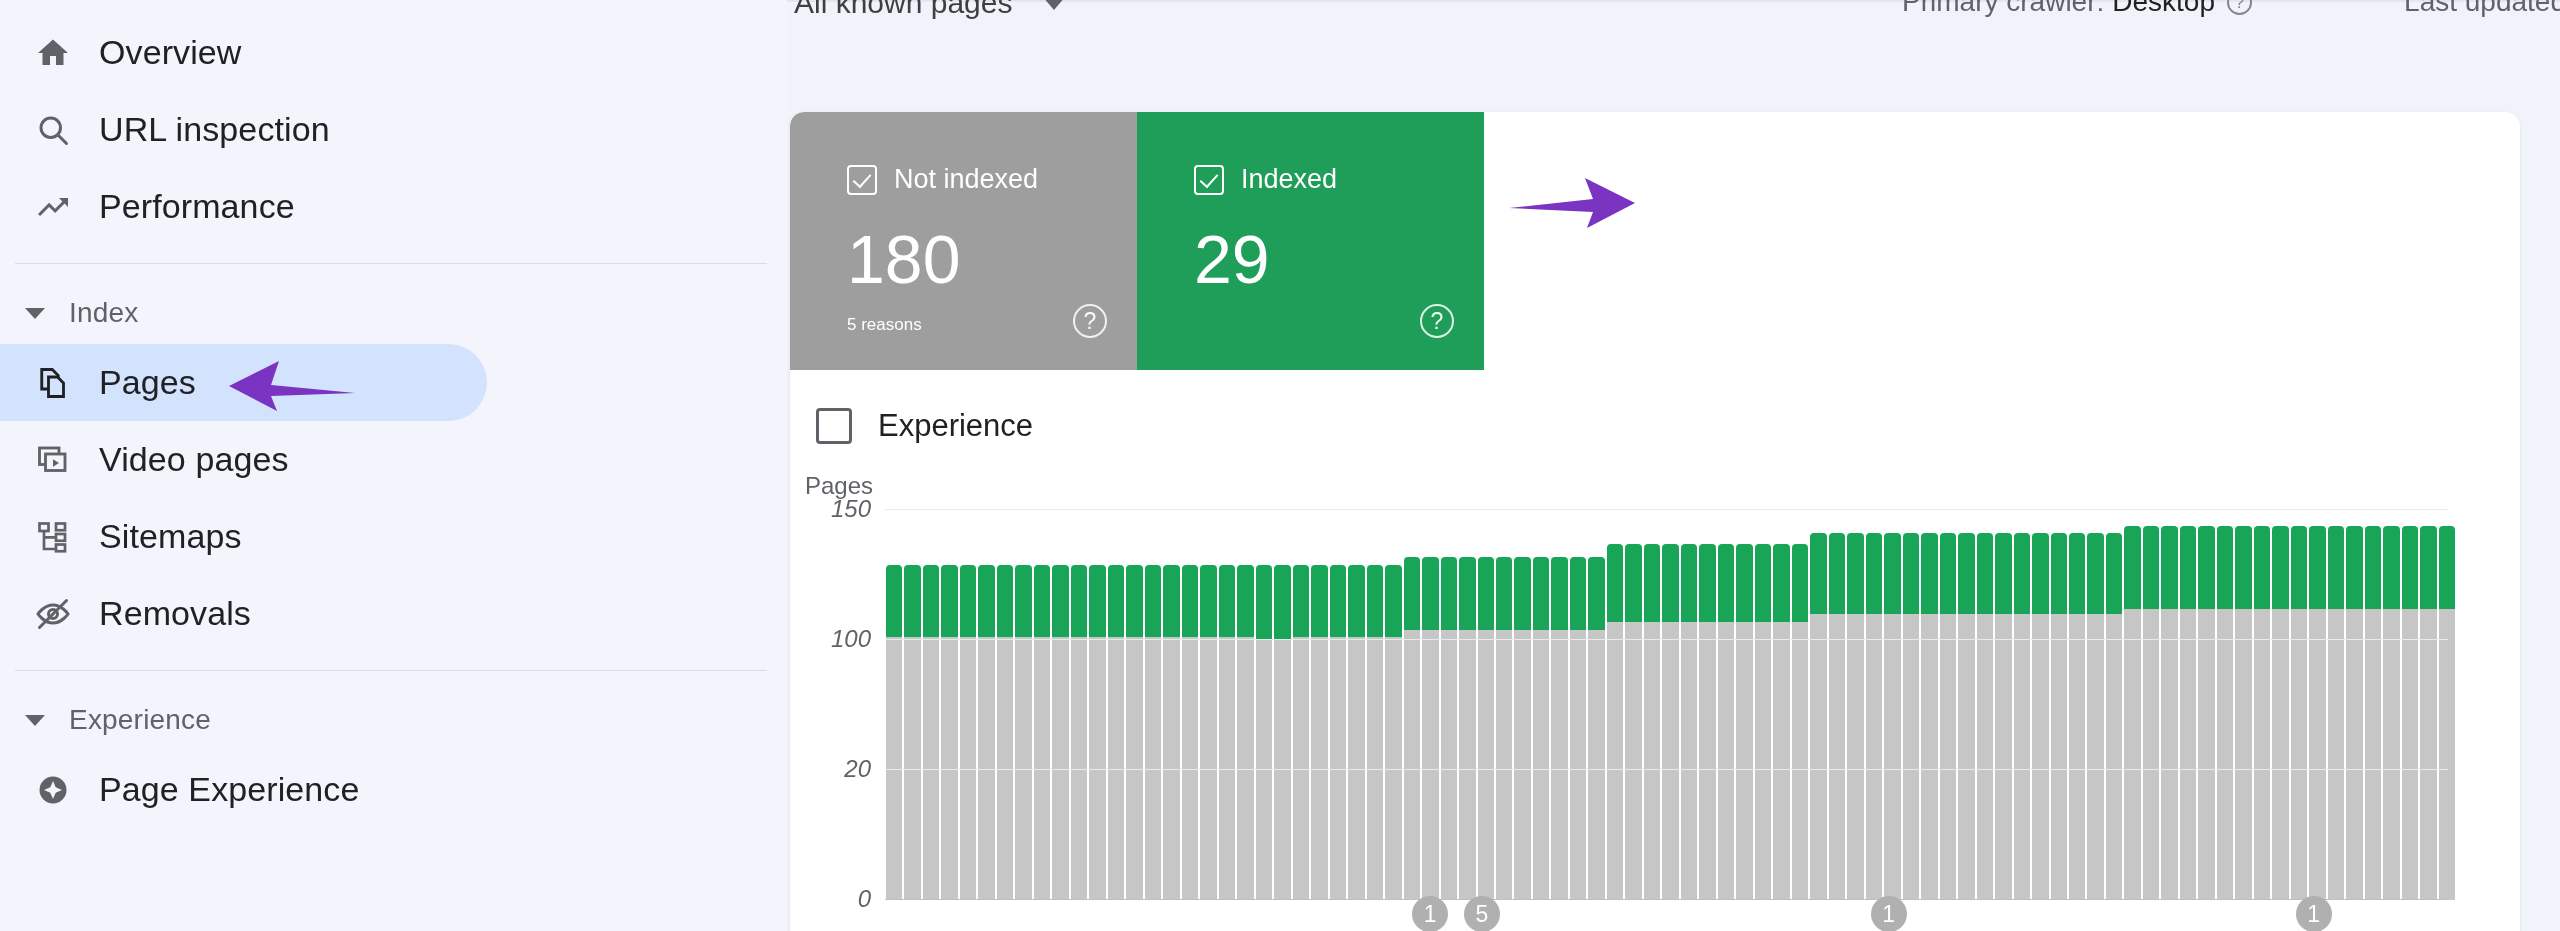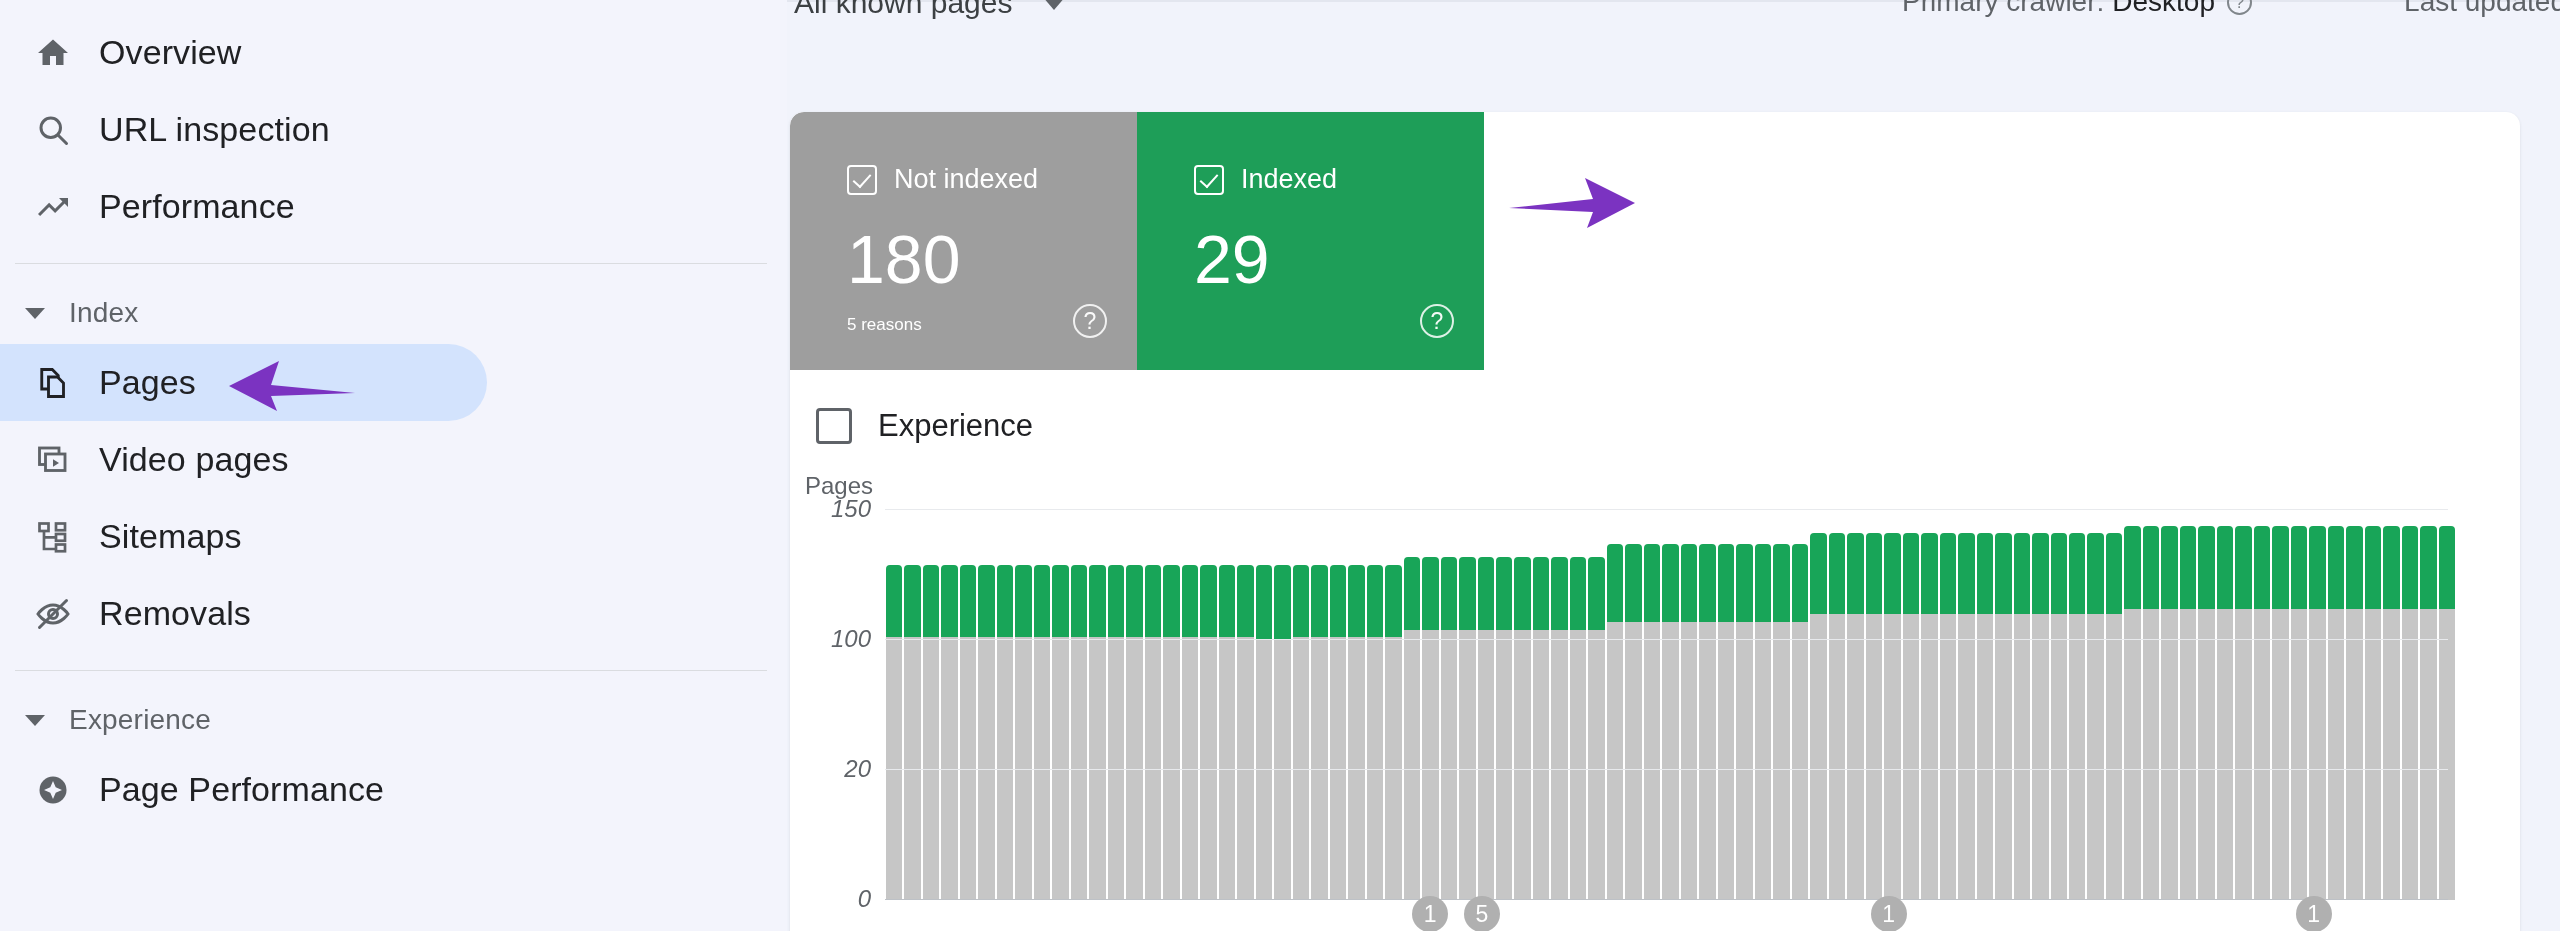--- a/index.html
+++ b/index.html
@@ -444,21 +444,21 @@
       <span class="gl">Experience</span>
     </div>
 
     <div class="nav-item">
       <span class="ico">
         <svg width="36" height="36" viewBox="0 0 24 24" fill="currentColor">
             <circle cx="12" cy="12" r="9"></circle>
             <path d="M12 6l1.8 4.2L18 12l-4.2 1.8L12 18l-1.8-4.2L6 12l4.2-1.8z" fill="#f3f4fc"></path>
           </svg>
       </span>
-      <span class="lbl">Page Performance</span>
+      <span class="lbl">Page Experience</span>
     </div>
 
   </nav>
 
   <section class="main">
 
     <div class="topbar">
       <div class="sep"></div>
 
       <div class="dropdown">

